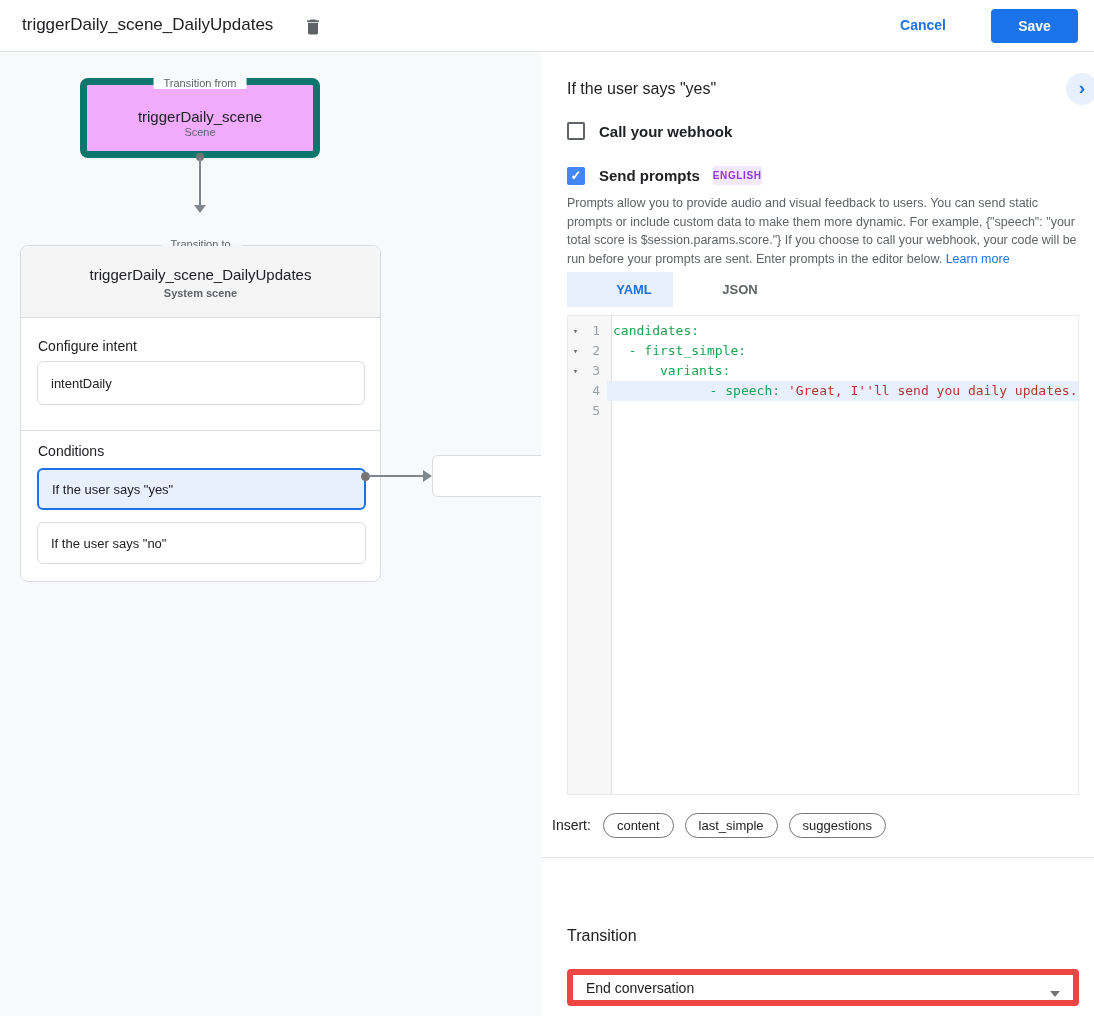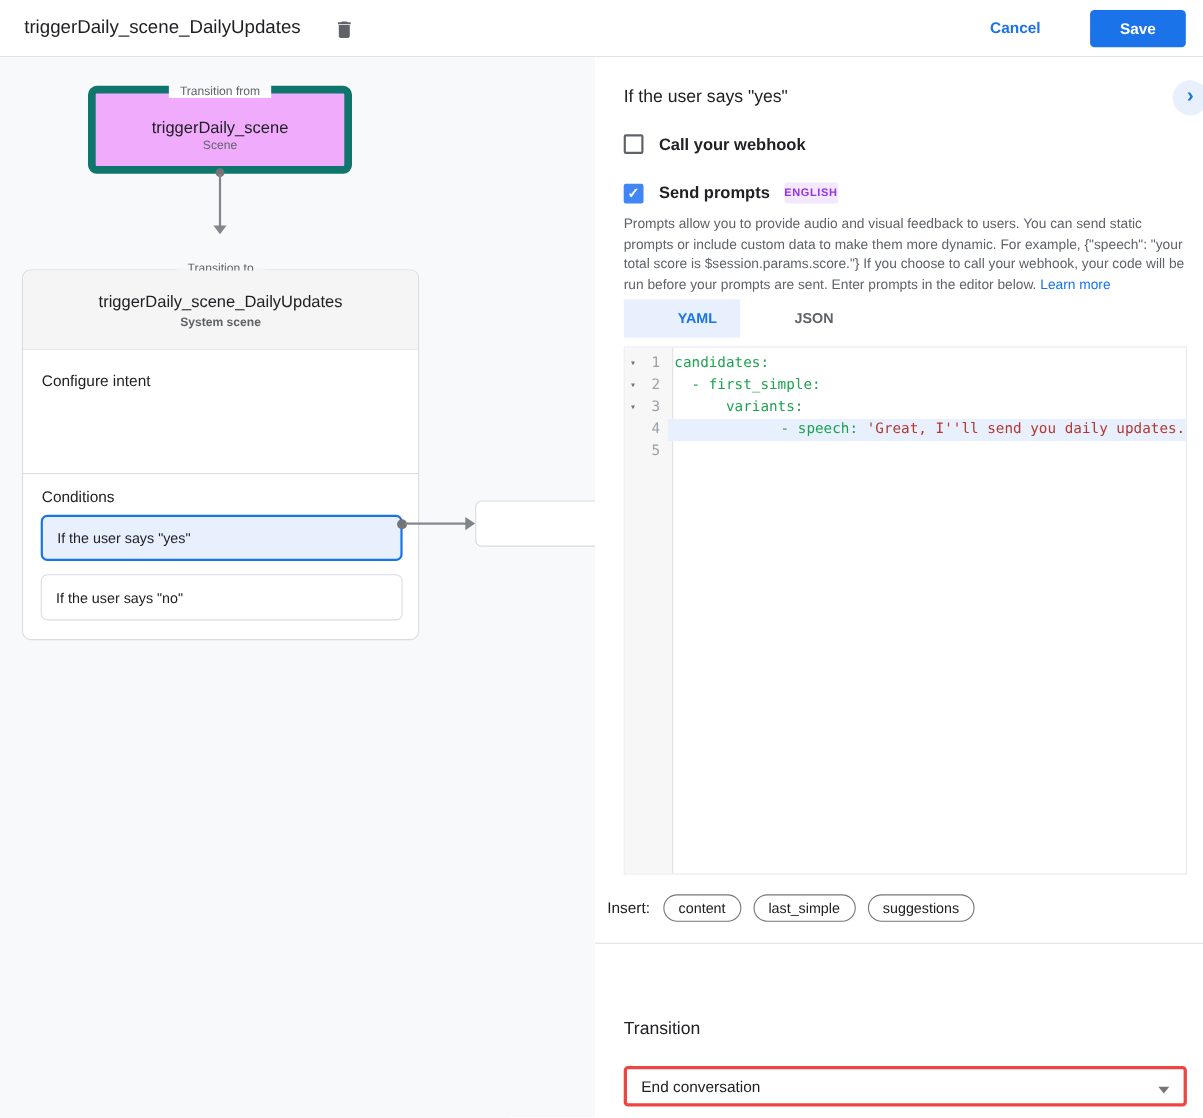--- a/index.html
+++ b/index.html
@@ -100,21 +100,21 @@
   .insert-row { position:absolute; left:11px; top:759px; height:28px; display:flex; align-items:center; }
   .insert-label { font-size:14px; color:#202124; margin-right:12px; }
   .chip { border:1px solid #747775; border-radius:14px; padding:4px 13px; font-size:13px;
     color:#202124; background:#fff; margin-right:11px; cursor:pointer; }
 
   .dp-divider { position:absolute; left:0; top:805px; width:553px; height:1px; background:#e0e0e0; }
   .trans-h { position:absolute; left:26px; top:875px; font-size:16px; color:#202124; }
   .trans-desc { position:absolute; left:26px; top:863px; width:506px; font-size:12.5px;
     line-height:1.5; color:#5f6368; }
   .trans-select { position:absolute; left:26px; top:917px; width:512px; height:37px; background:#fff;
-    border:3px solid #ef4444; border-radius:4px; display:flex; align-items:center;
+    border:6px solid #ef4444; border-radius:4px; display:flex; align-items:center;
     padding-left:13px; font-size:14px; color:#202124; cursor:pointer; }
   .select-caret { position:absolute; right:13px; top:16px; width:0; height:0;
     border-left:5px solid transparent; border-right:5px solid transparent; border-top:6px solid #757575; }
 </style>
 </head>
 <body>
 
 <div class="topbar">
   <div class="topbar-title">triggerDaily_scene_DailyUpdates</div>
   <button class="trash-btn">
@@ -142,20 +142,21 @@
     <div class="v-line"></div>
     <div class="v-arrow"></div>
 
     <div class="to-card">
       <span class="flow-legend to-legend">Transition to</span>
       <div class="to-header">
         <div class="to-title">triggerDaily_scene_DailyUpdates</div>
         <div class="to-sub">System scene</div>
       </div>
       <div class="card-h" style="top:92px;">Configure intent</div>
+      <div class="intent-box">intentDaily</div>
       <div class="card-divider"></div>
       <div class="card-h" style="top:197px;">Conditions</div>
       <div class="cond cond-yes">If the user says "yes"</div>
       <div class="cond cond-no">If the user says "no"</div>
     </div>
 
     <div class="h-dot"></div>
     <div class="h-line"></div>
     <div class="h-arrow"></div>
     <div class="target-box"></div>

